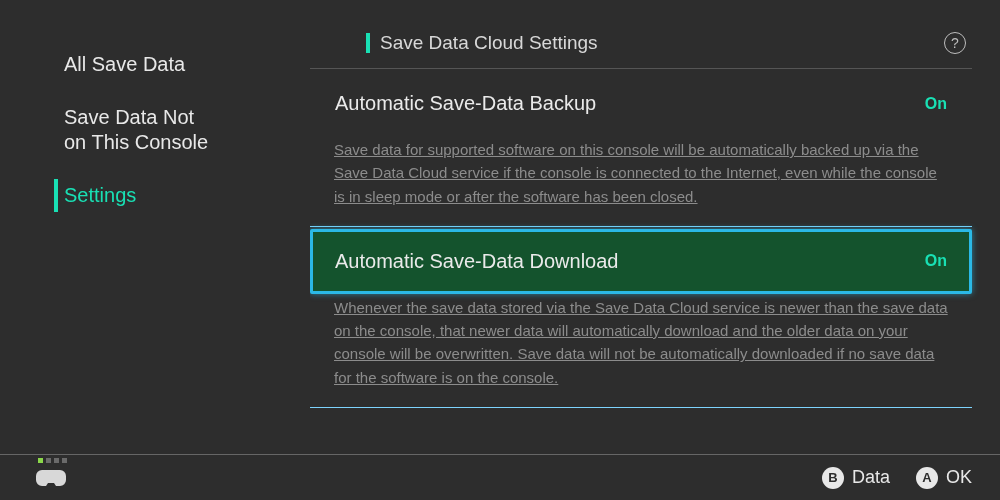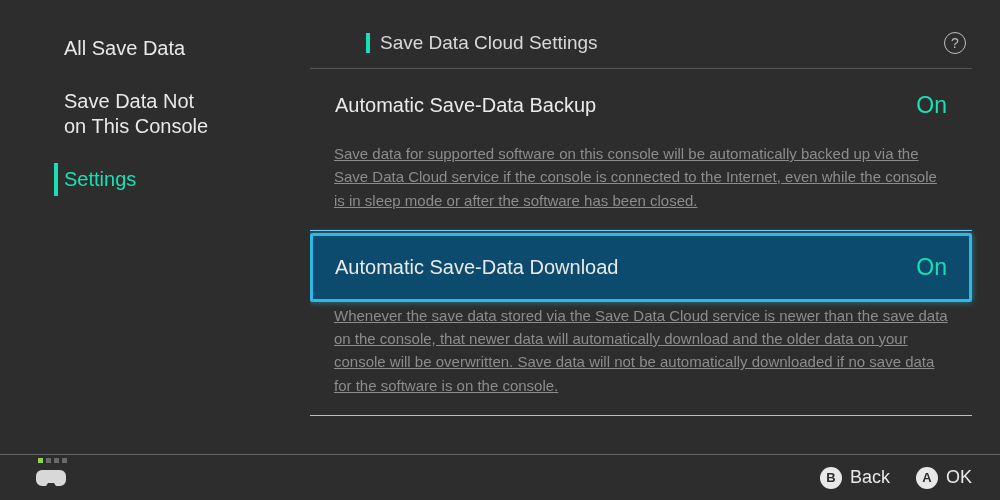--- a/index.html
+++ b/index.html
@@ -17,21 +17,21 @@
     height: 100%;
   }
   .main {
     flex: 1;
     display: flex;
     overflow: hidden;
   }
   
   .sidebar {
     width: 310px;
-    padding-top: 22px;
+    padding-top: 38px;
     flex-shrink: 0;
   }
   .sidebar-item {
     padding: 14px 20px 14px 64px;
     font-size: 20px;
     color: #e8e8e8;
     cursor: pointer;
     line-height: 1.25;
     position: relative;
   }
@@ -94,25 +94,25 @@
     display: flex;
     align-items: center;
     justify-content: space-between;
     padding: 18px 22px;
     font-size: 20px;
     cursor: pointer;
     border: 3px solid transparent;
     margin: 2px 0;
   }
   .setting-row .label { color: #eaeaea; }
-  .setting-row .value { color: #19e0b4; font-size: 23px; }
+  .setting-row .value { color: #19e0b4; font-size: 16px; font-weight: bold; }
   .setting-row.focused {
     border-color: #2bb9e6;
     border-radius: 2px;
-    background: #0c4a6e;
+    background: #14532d;
     box-shadow: 0 0 6px rgba(43,185,230,0.6);
   }
   .setting-desc {
     padding: 0 24px 18px 24px;
     color: #8c8c8c;
     font-size: 15px;
     line-height: 1.55;
     text-decoration: underline;
   }
   
@@ -226,21 +226,21 @@
       </div>
       <span class="controller-icon">
         <svg width="30" height="20" viewBox="0 0 30 20">
           <path d="M6 2 h18 a6 6 0 0 1 6 6 v4 a6 6 0 0 1 -6 6 h-4 l-2 -3 h-6 l-2 3 h-4 a6 6 0 0 1 -6 -6 v-4 a6 6 0 0 1 6 -6 z" fill="#d8d8d8"></path>
         </svg>
       </span>
     </div>
     <div class="footer-right">
       <div class="hint">
         <span class="btn-circle">B</span>
-        <span>Back</span>
+        <span>Data</span>
       </div>
       <div class="hint">
         <span class="btn-circle">A</span>
         <span>OK</span>
       </div>
     </div>
   </div>
 </div>
 
 </body></html>

